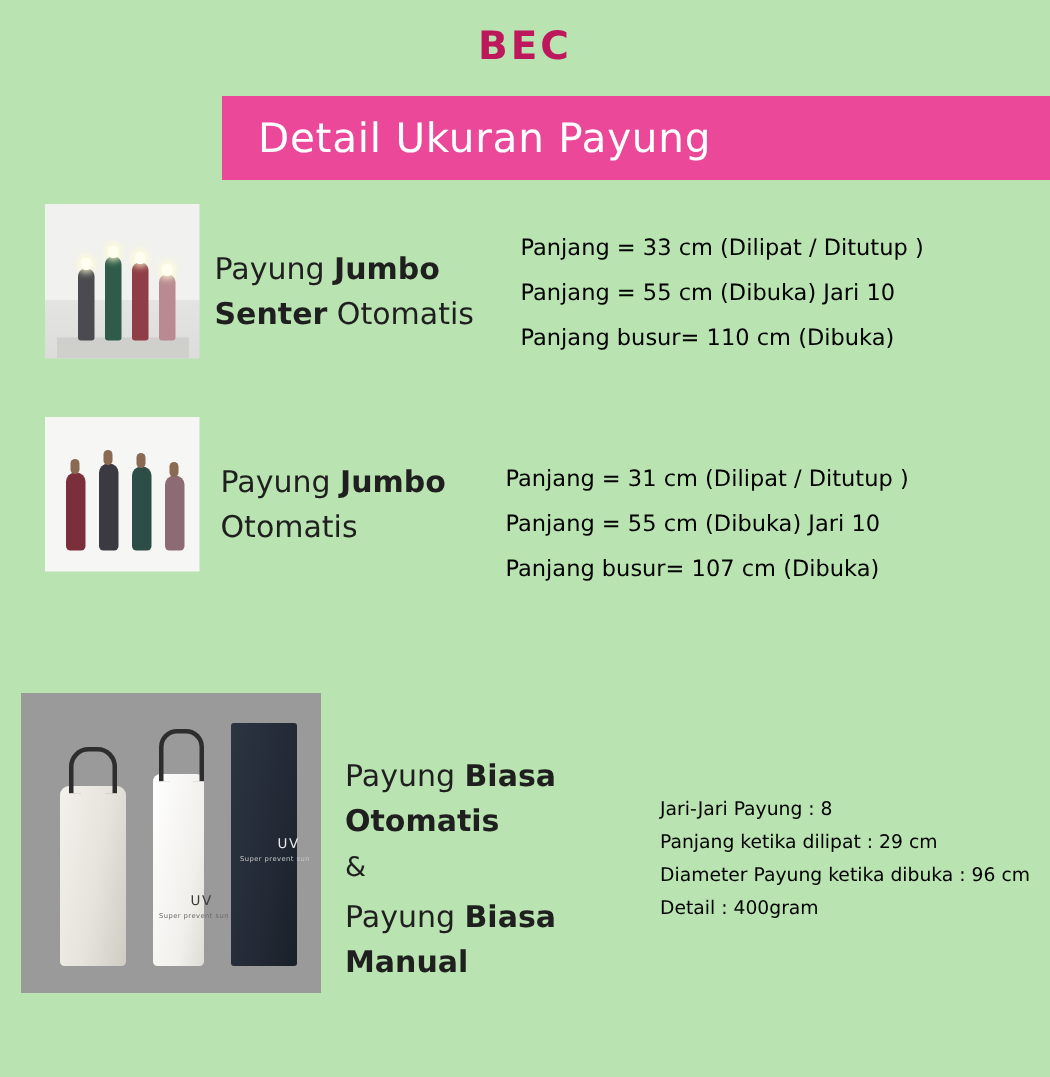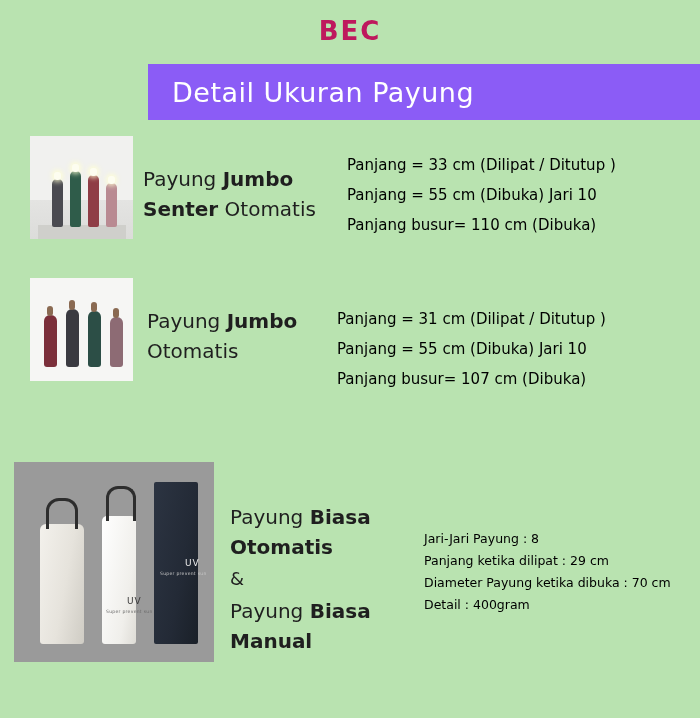--- a/index.html
+++ b/index.html
@@ -38,21 +38,21 @@
     letter-spacing: 2px;
     margin-left: 9px;
   }
 
   .title-bar {
     position: absolute;
     left: 148px;
     top: 64px;
     width: 552px;
     height: 56px;
-    background: #8b5cf6;
+    background: #ec4899;
     display: flex;
     align-items: center;
     padding-left: 24px;
   }
   .title-bar span {
     color: #ffffff;
     font-size: 27px;
     font-weight: normal;
     letter-spacing: 0.5px;
   }
@@ -202,21 +202,21 @@
     line-height: 30px;
     font-weight: normal;
   }
   .label-line b { font-weight: bold; }
   .label-amp { font-size: 18px; line-height: 34px; }
 
   
   .specs { flex: none; color: #000000; }
   #specs-1 { margin-left: 4px; padding-top: 14px; }
   #specs-2 { margin-left: 0px; padding-top: 26px; }
-  #specs-3 { margin-left: 4px; padding-top: 66px; }
+  #specs-3 { margin-left: 20px; padding-top: 66px; }
 
   .spec-line { font-size: 15px; line-height: 30px; white-space: nowrap; }
   .spec-small { font-size: 12.5px; line-height: 22px; white-space: nowrap; }
 </style>
 </head>
 <body>
 
 <div class="brand">
   <span class="brand-bold">BEC</span>
 </div>
@@ -297,16 +297,16 @@
       <span>Payung </span><b>Biasa</b>
     </div>
     <div class="label-line">
       <b>Manual</b>
     </div>
   </div>
 
   <div class="specs" id="specs-3">
     <div class="spec-small">Jari-Jari Payung : 8</div>
     <div class="spec-small">Panjang ketika dilipat : 29 cm</div>
-    <div class="spec-small">Diameter Payung ketika dibuka : 70 cm</div>
+    <div class="spec-small">Diameter Payung ketika dibuka : 96 cm</div>
     <div class="spec-small">Detail : 400gram</div>
   </div>
 </div>
 
 </body></html>

